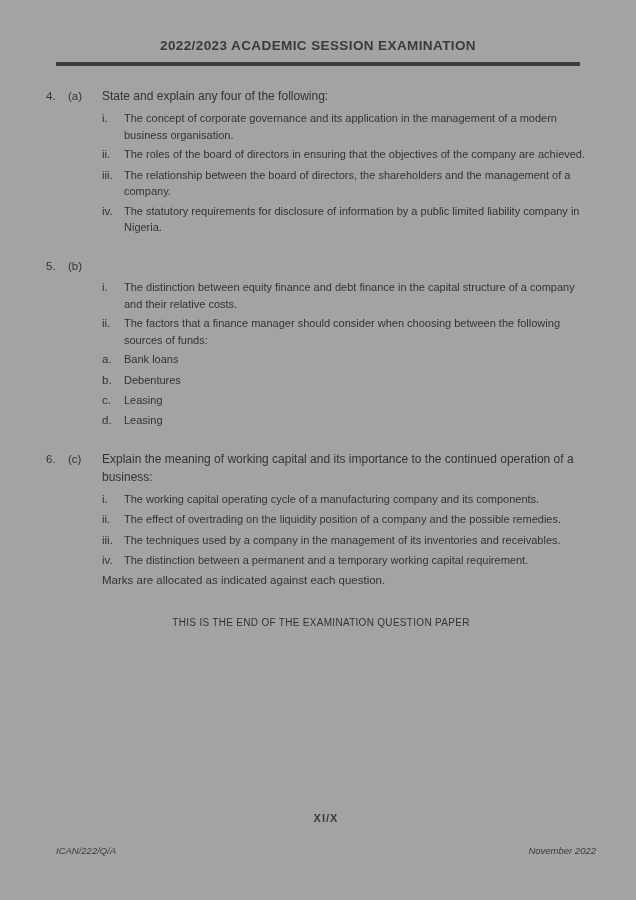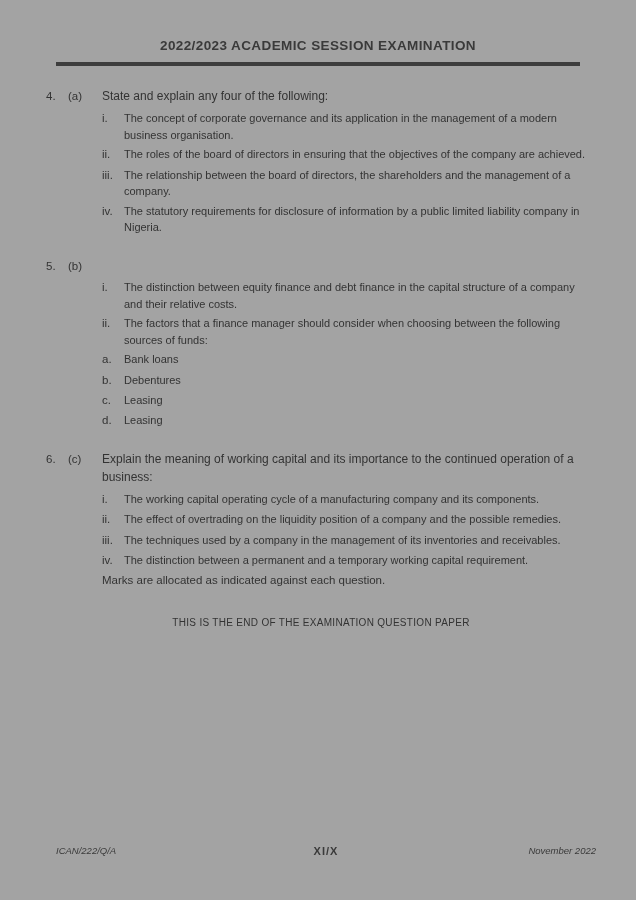--- a/index.html
+++ b/index.html
@@ -145,21 +145,21 @@
   }
   .footer-left { font-style: italic; }
   .footer-center {
     font-weight: bold;
     font-size: 11px;
     letter-spacing: 1px;
     position: absolute;
     left: 50%;
     transform: translateX(-50%);
   }
-  .footer-right { font-style: italic; }
+  .footer-right { font-style: italic; margin-top: 33px; }
 </style>
 </head>
 <body>
 
 <div class="page">
 
   <div class="header">
     <div class="header-title">2022/2023 ACADEMIC SESSION EXAMINATION</div>
     <div class="header-rule"></div>
   </div>

